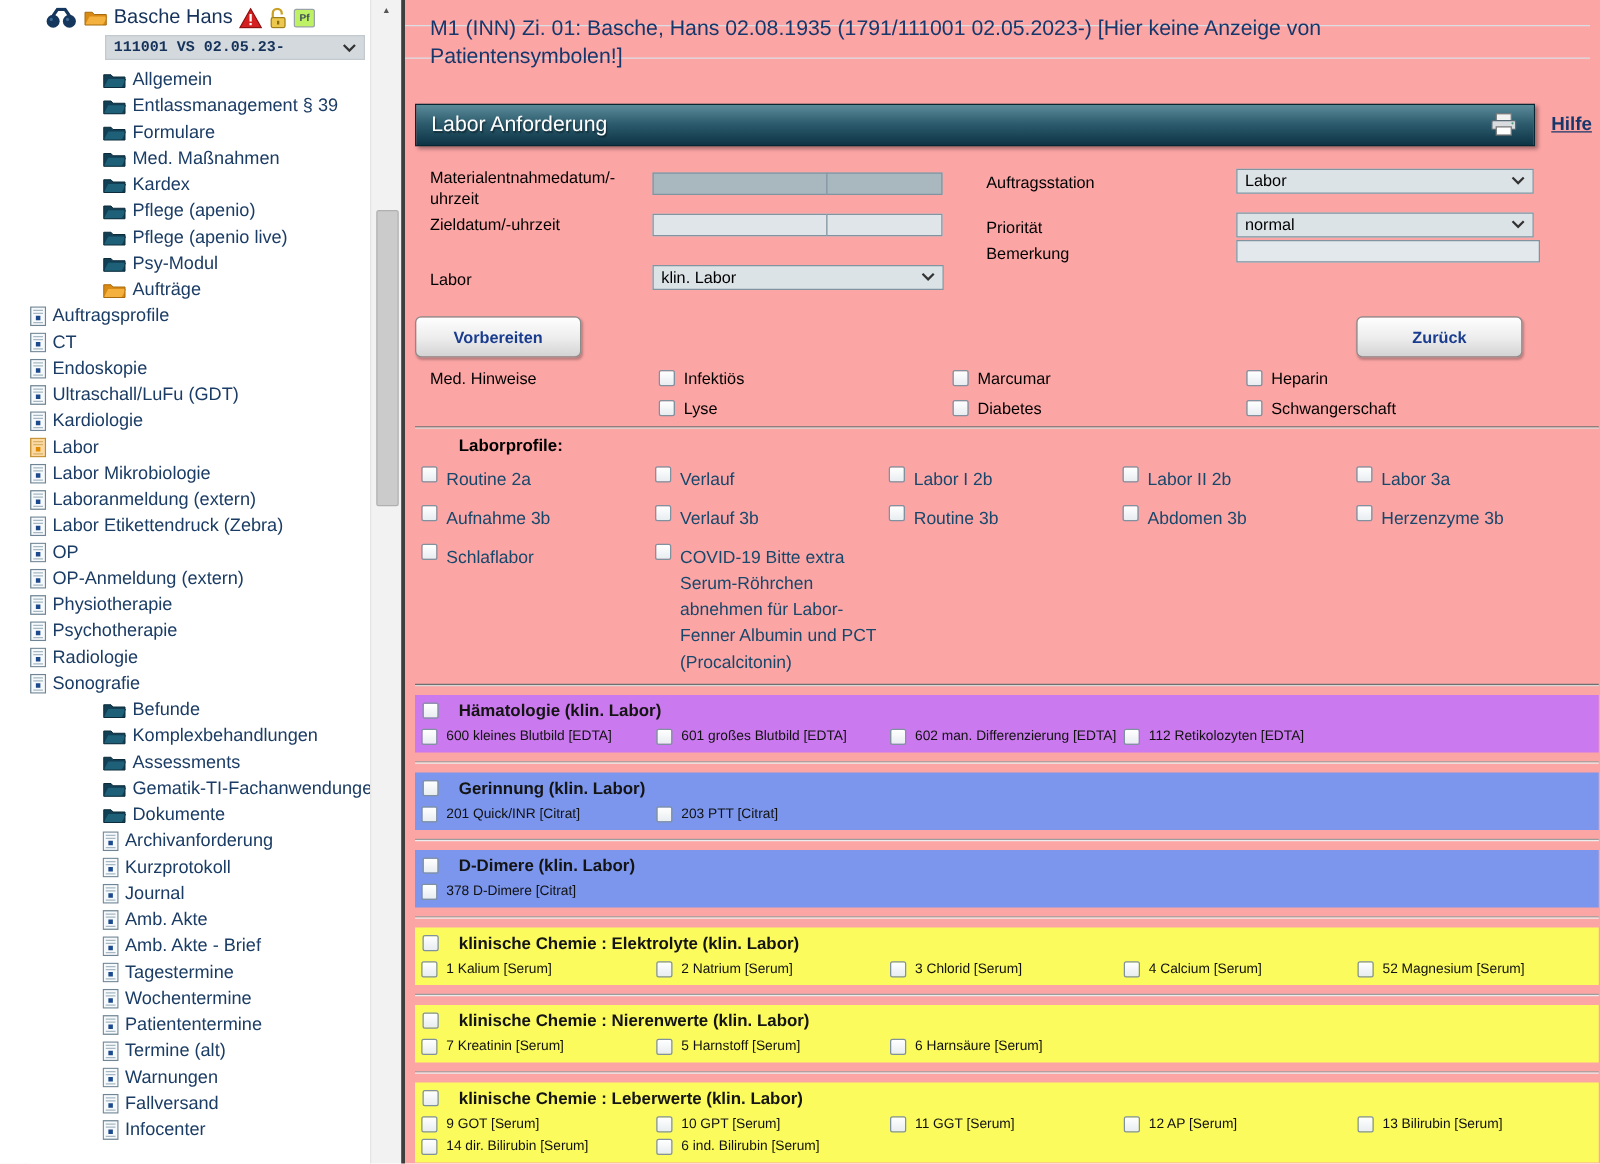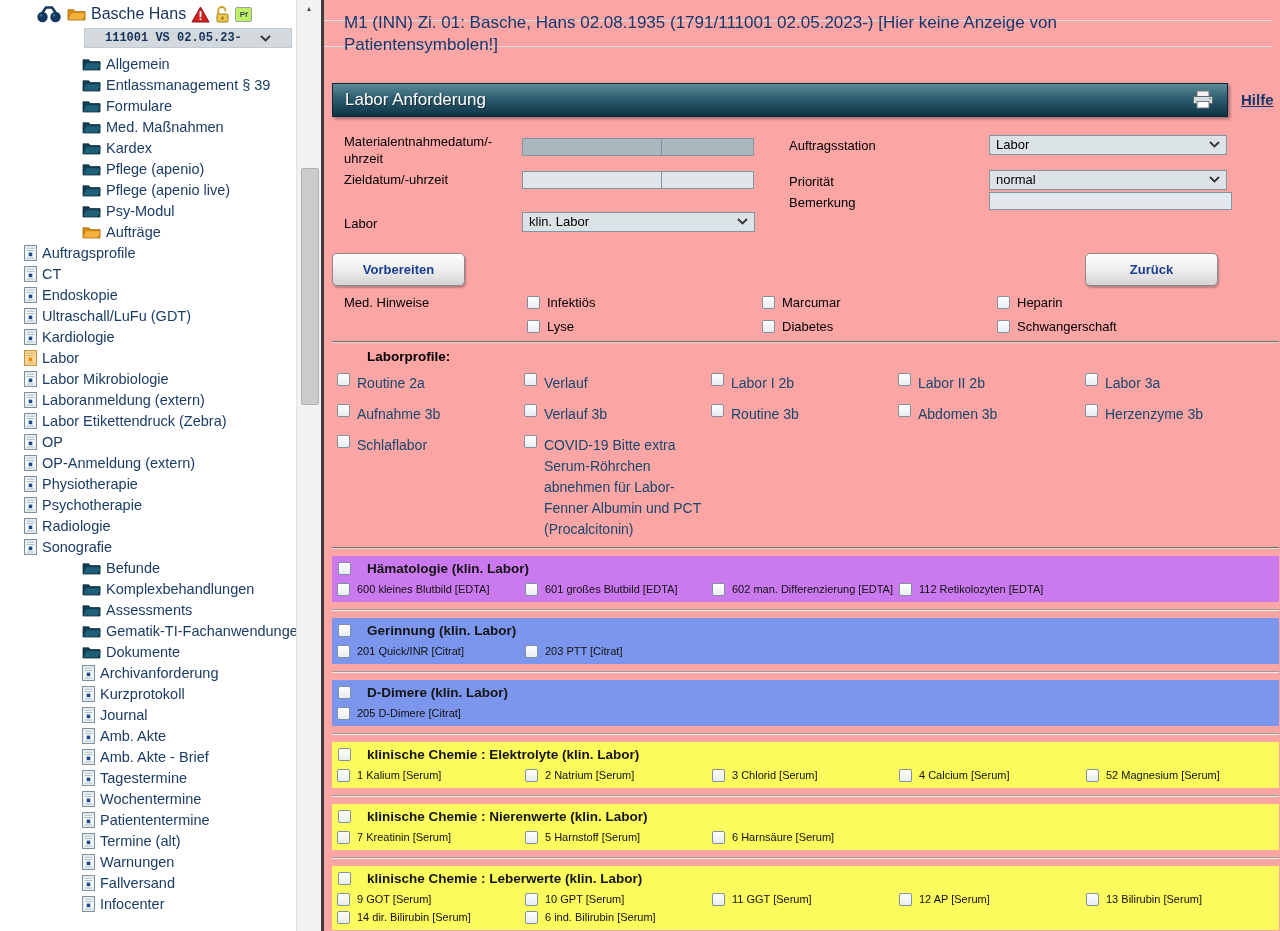--- a/index.html
+++ b/index.html
@@ -6,21 +6,21 @@
   .app{position:relative;width:1280px;height:931px;background:#fff;overflow:hidden;
        font-family:"Liberation Sans",sans-serif;margin-left:24px;}
 
   
   .sidebar{position:absolute;left:0;top:0;width:272px;height:931px;overflow:hidden;background:#fff;}
   .patient-row{display:flex;align-items:center;gap:5px;padding:5px 0 0 12px;color:#16325a;font-size:16px;}
   .pname{white-space:nowrap;}
   .pf-badge{width:15px;height:13px;background:#bef264;border:1px solid #9aa2a9;border-radius:2px;
             font-size:8px;font-weight:bold;color:#3c4b58;display:flex;align-items:center;justify-content:center;text-align:right;}
   .case-select{margin:5px 0 0 60px;width:208px;height:20px;background:#d3d9dd;border:1px solid #c3cacf;
-               box-sizing:border-box;display:flex;align-items:center;justify-content:space-between;padding:0 20px;
+               box-sizing:border-box;display:flex;align-items:center;justify-content:space-between;padding:0 6px;
                font-family:"Liberation Mono",monospace;font-weight:bold;font-size:12px;color:#16325a;cursor:pointer;}
   .tree{margin-top:5px;}
   .tree-item{display:flex;align-items:center;gap:5px;height:21px;color:#1b3c64;font-size:14.5px;
              white-space:nowrap;cursor:pointer;}
   .indent1{padding-left:58px;}
   .indent2{}
   .ticon{display:flex;flex:none;align-items:center;}
 
   
   .sb-scrollbar{position:absolute;left:272px;top:0;width:25px;height:931px;background:#f2f2f2;
@@ -821,21 +821,21 @@
         </section>
         <div class="sep"></div>
         <section class="section" style="background: rgb(123, 150, 236);">
           <div class="sec-head">
             <input type="checkbox" class="chk" style="">
             <span class="sec-title">D-Dimere (klin. Labor)</span>
           </div>
           <div class="sec-grid">
             <label class="sec-item">
               <input type="checkbox" class="chk" style="">
-              <span>205 D-Dimere [Citrat]</span>
+              <span>378 D-Dimere [Citrat]</span>
             </label>
           </div>
         </section>
         <div class="sep"></div>
         <section class="section" style="background: rgb(251, 251, 94);">
           <div class="sec-head">
             <input type="checkbox" class="chk" style="">
             <span class="sec-title">klinische Chemie : Elektrolyte (klin. Labor)</span>
           </div>
           <div class="sec-grid">

